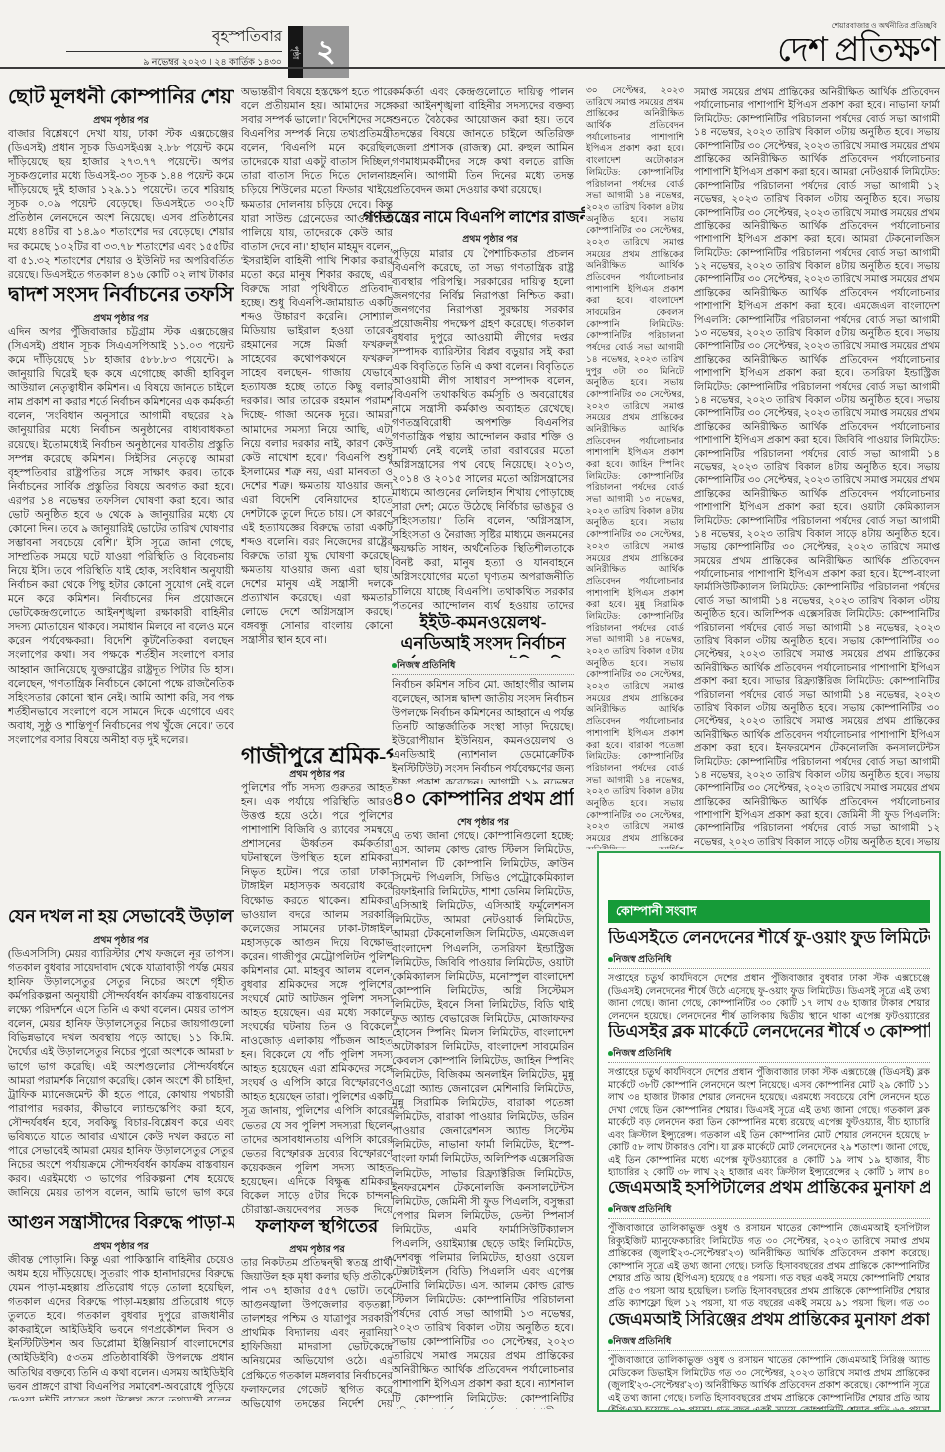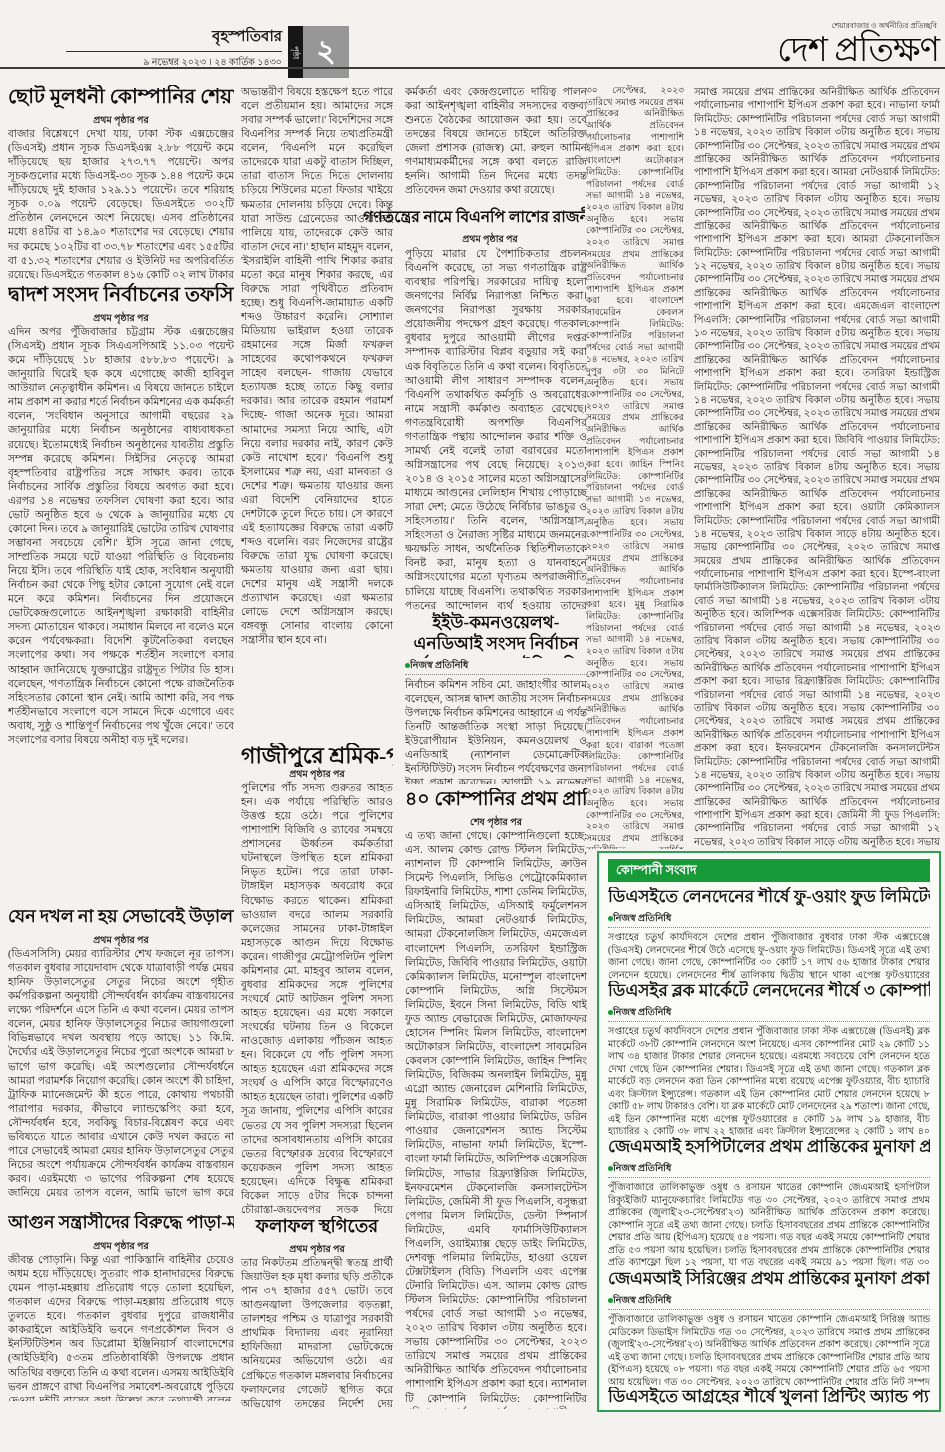--- a/index.html
+++ b/index.html
@@ -2,21 +2,21 @@
 <html><head>
 <meta charset="utf-8">
 <style>
   * { margin:0; padding:0; box-sizing:border-box; }
   html,body { width:945px; height:1452px; overflow:hidden; }
   body { background:#e9e8e4; font-family:"Liberation Serif","DejaVu Serif",serif; color:#1b1b1b; }
   .page { position:relative; width:945px; height:1452px; background:#f3f2ee; overflow:hidden; }
 
   
   .date-block { position:absolute; left:66px; top:24px; width:216px; text-align:right; }
-  .weekday { font-size:15px; font-weight:bold; border-bottom:1px solid #333; padding-bottom:2px; }
+  .weekday { font-size:15px; font-weight:normal; border-bottom:1px solid #333; padding-bottom:2px; }
   .dateline { font-size:9.5px; margin-top:3px; color:#222; }
   .page-badge { position:absolute; left:288px; top:26px; height:52px; display:flex; }
   .badge-strip { width:15px; background:#161616; color:#fff; font-size:8px; display:flex; align-items:center; justify-content:center; writing-mode:vertical-rl; }
   .badge-num { width:46px; background:#979797; color:#fff; font-size:30px; font-weight:bold; display:flex; align-items:center; justify-content:center; }
   .section-title { position:absolute; left:402px; top:28px; font-size:28px; font-weight:bold; color:#101010; letter-spacing:0; }
   .masthead { position:absolute; right:6px; top:20px; width:230px; text-align:right; }
   .masthead-tagline { font-size:7.5px; color:#222; margin-right:2px; }
   .masthead-title { font-size:34px; font-weight:400; color:#0c0c0c; line-height:1.05; letter-spacing:-1px; }
   .header-rule { position:absolute; left:0; top:67px; width:945px; height:2px; background:#3c3c3c; }
 
@@ -30,33 +30,33 @@
   .body-txt { font-size:10.5px; line-height:1.34; text-align:justify; overflow:hidden; color:#1d1d1d;font-family:Liberation Serif, serif; }
   .tiny-txt { font-size:9px; line-height:1.3; text-align:justify; overflow:hidden; color:#1d1d1d; }
   .byline-row { display:flex; align-items:center; height:14px; overflow:hidden; }
   .byline-dot { width:5px; height:5px; border-radius:50%; background:#169b38; flex:0 0 auto; }
   .byline-txt { font-size:9.5px; font-weight:bold; white-space:nowrap; }
   .dotted { border-bottom:1px dotted #8a8a8a; margin:2px 0 3px 0; }
 
   
   .colA { left:8px;  top:85px; width:226px; height:1330px; }
   .colB { left:241px; top:85px; width:152px; height:1330px; }
-  .colC { left:405px; top:85px; width:182px; height:1330px; }
+  .colC { left:392px; top:85px; width:182px; height:1330px; }
   .colD { left:586px; top:85px; width:98px;  height:764px; }
   .colE { left:694px; top:85px; width:246px; height:764px; }
 
   .big-hl { position:absolute; left:363px; top:205px; width:222px; height:26px; font-size:15.5px; font-weight:bold; text-align:center; white-space:nowrap; overflow:hidden; color:#0d0d0d; }
   .big-cont { position:absolute; left:399px; top:232px; width:182px; text-align:center; font-size:9.5px; font-weight:bold; height:13px; overflow:hidden; }
 
   .ec-hl { font-size:17px; height:46px; white-space:normal; line-height:1.25; }
   .forty-hl { font-size:19px; height:27px; white-space:nowrap; }
 
   
   .company-box { position:absolute; left:597px; top:851px; width:344px; height:561px; border:2px solid #2da14f; background:#fbfcf8; padding:6px 9px; overflow:hidden; }
-  .box-bar { background:#169b38; color:#ffffff; font-size:12.5px; font-weight:bold; height:23px; line-height:23px; padding-left:8px; margin-bottom:3px; }
+  .box-bar { background:#169b38; color:#ffffff; font-size:12.5px; font-weight:bold; height:23px; line-height:23px; padding-left:8px; margin-bottom:3px;margin-top:41px; }
   .box-hl { font-size:17px; font-weight:bold; text-align:center; line-height:1.2; height:24px; white-space:nowrap; overflow:hidden; margin-top:2px; }
   .box-body { font-size:9.5px; line-height:1.32; text-align:justify; overflow:hidden; color:#1d1d1d; }
 </style>
 </head>
 <body>
 
 <div class="page">
 
   <div class="date-block">
     <div class="weekday">বৃহস্পতিবার</div>

